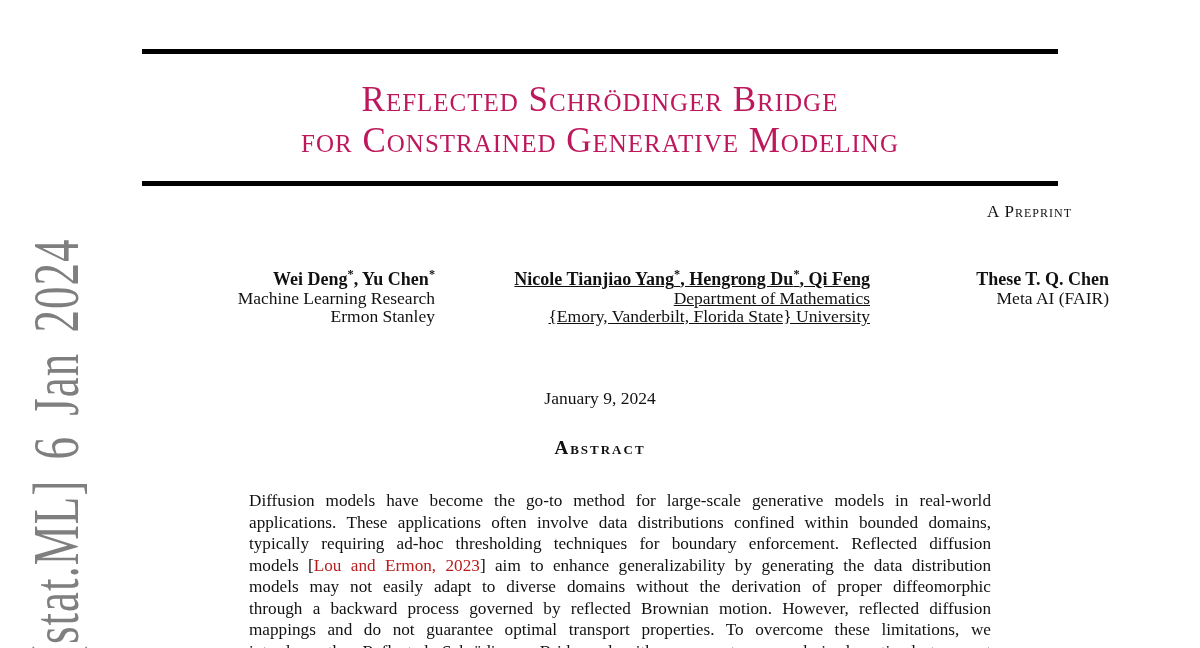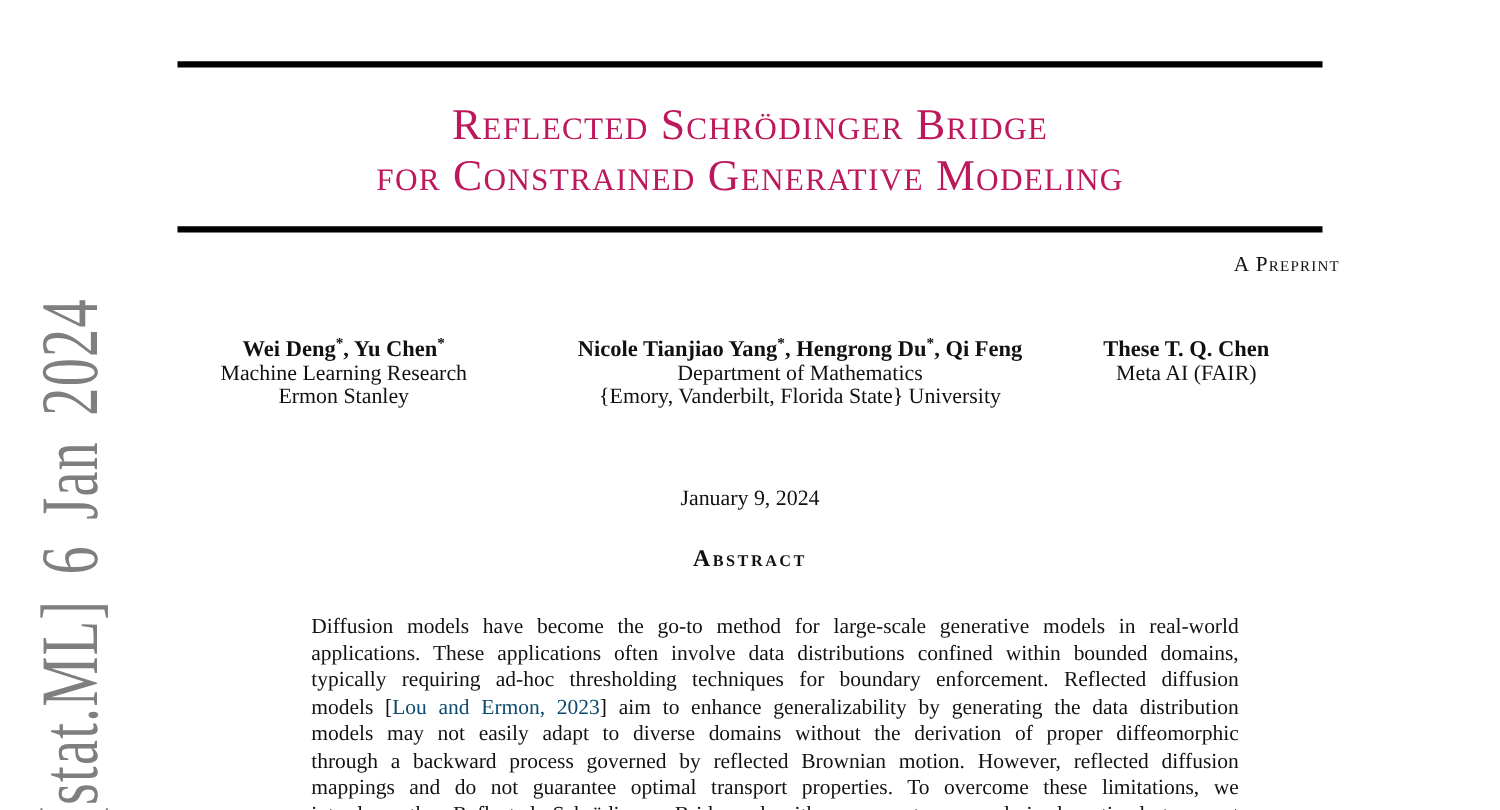--- a/index.html
+++ b/index.html
@@ -24,41 +24,41 @@
     text-align:center; font-weight:400;
     font-variant:small-caps; font-size:35px; line-height:41px; letter-spacing:1px;
     color:#be185d;
   }
   .title-line { display:block; }
   .preprint {
     position:absolute; left:0; top:202px; width:1072px;
     text-align:right; font-variant:small-caps;
     font-size:17px; letter-spacing:1px;
   }
-  .author-col { position:absolute; top:270px; text-align:center; line-height:18.5px; font-size:17.5px; }
+  .author-col { position:absolute; top:270px; text-align:right; line-height:18.5px; font-size:17.5px; }
   .author-col-1 { left:115px; width:320px; }
-  .author-col-2 { left:410px; width:460px; }
+  .author-col-2 { left:410px; width:460px;text-decoration:underline; }
   .author-col-3 { left:789px; width:320px; }
   .author-names { font-weight:700; font-size:18px; }
   .author-names sup { font-size:68%; vertical-align:super; line-height:0; }
   .date {
     position:absolute; left:0; top:388px; width:1200px;
     text-align:center; font-size:17.5px;
   }
   .abstract-heading {
     position:absolute; left:0; top:437px; width:1200px;
     text-align:center; font-weight:700; font-variant:small-caps;
     font-size:19px; letter-spacing:2px;
   }
   .abstract-body {
     position:absolute; left:211px; top:490px; width:780px;
     font-size:17.2px; line-height:21.5px;
   }
   .abs-line { text-align:justify; text-align-last:justify; white-space:normal;margin-left:38px; }
-  .cite { color:#0c4a6e; text-decoration:none; cursor:pointer; }
+  .cite { color:#b91c1c; text-decoration:none; cursor:pointer; }
 </style>
 </head>
 <body>
 
 <div class="page">
 
   <div class="watermark">[stat.ML] 6 Jan 2024</div>
 
   <div class="rule rule-top"></div>
 

